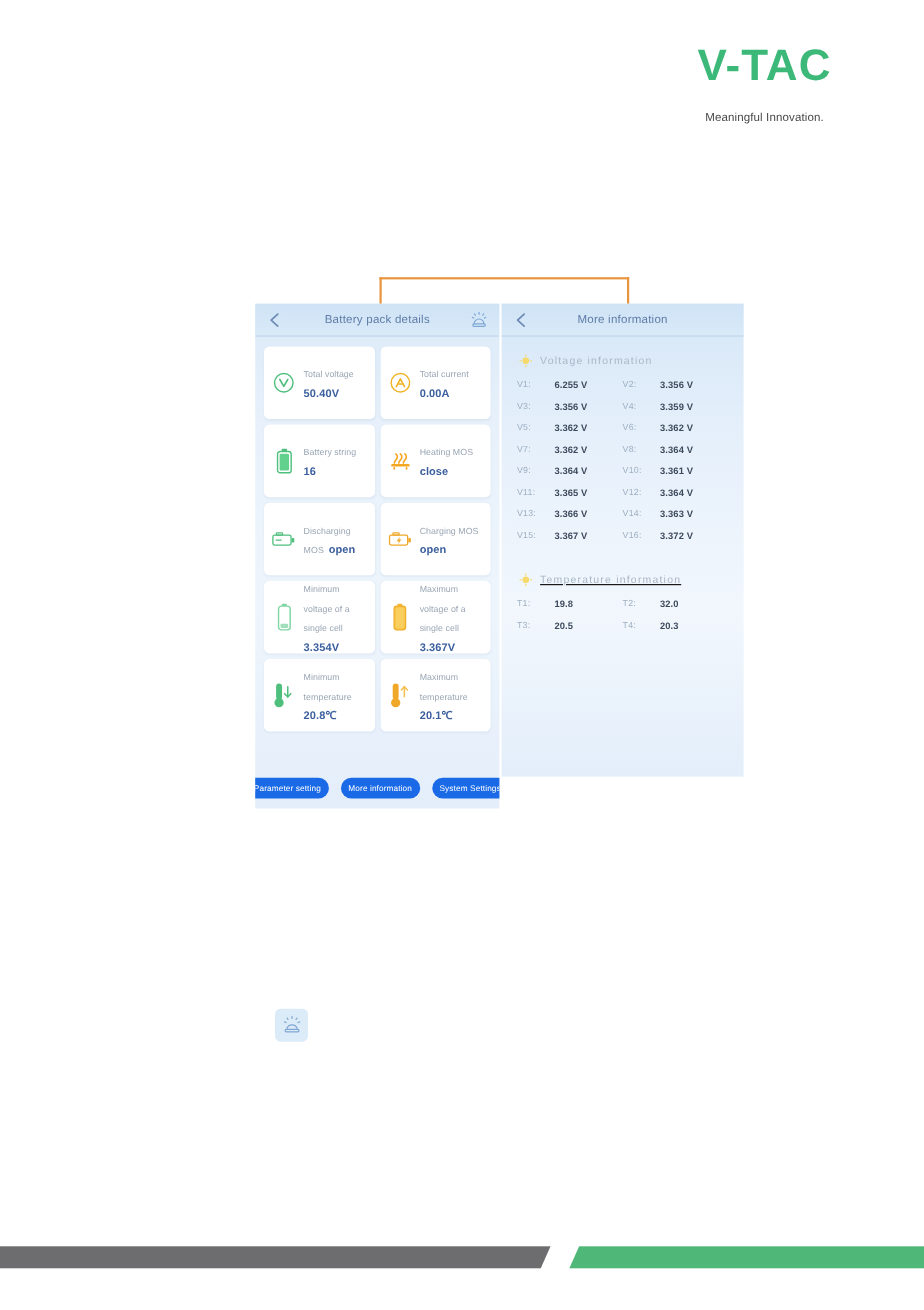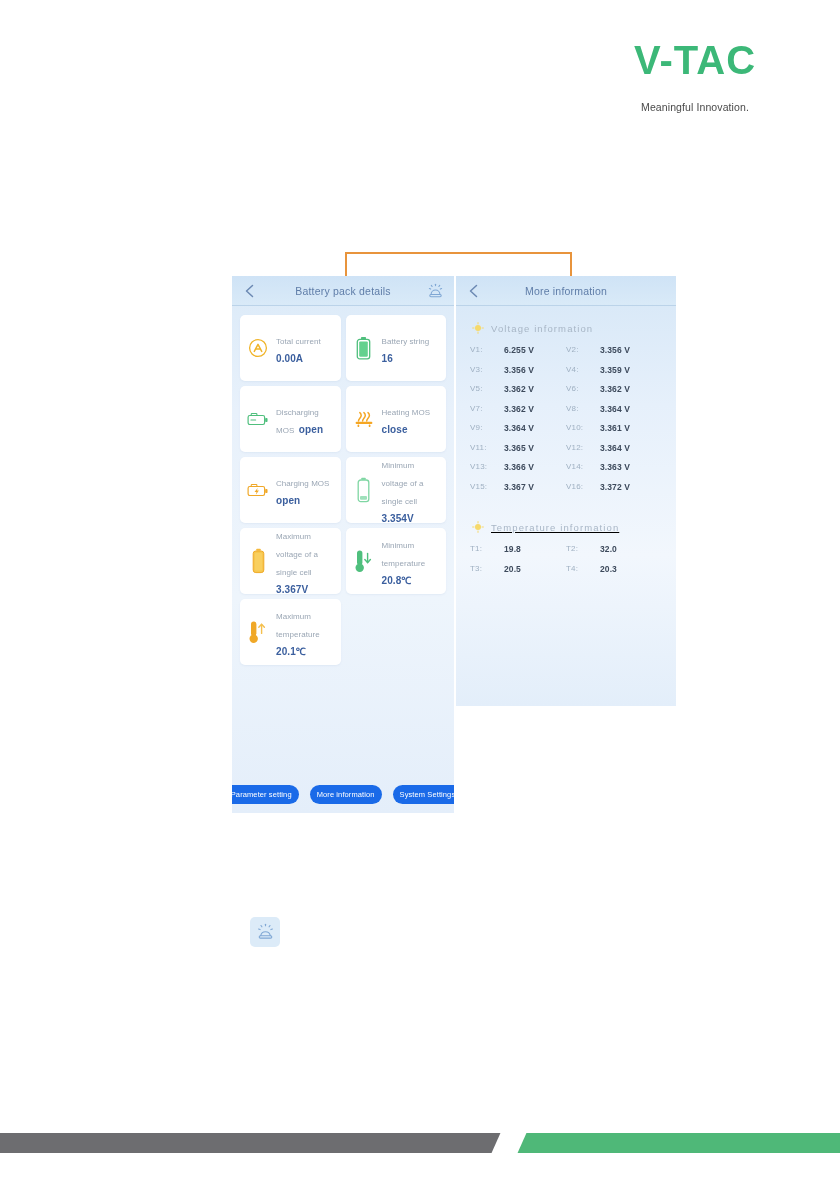--- a/index.html
+++ b/index.html
@@ -62,21 +62,21 @@
     border-top: 12px solid #e8943c;
   }
 
   
   .phone {
     position: absolute;
     overflow: hidden;
   }
   .phone-left {
     left: 232px; top: 276px;
-    width: 222px; height: 537px;
+    width: 222px; height: 459px;
     background: linear-gradient(180deg, #dbeaf8 0%, #e8f1fb 25%, #eef5fc 60%, #e4eefa 100%);
   }
   .phone-right {
     left: 456px; top: 276px;
     width: 220px; height: 430px;
     background: linear-gradient(180deg, #d6e7f7 0%, #e6f0fb 30%, #f2f7fd 65%, #e3eefa 100%);
   }
 
   .topbar {
     height: 30px;
@@ -273,20 +273,32 @@
           <path d="M14.6 5.6 L13.3 6.1"></path>
           <path d="M4.1 11.4 A4.4 4.4 0 0 1 12.9 11.4"></path>
           <rect x="2.8" y="11.5" width="11.4" height="2.2" rx="1.1"></rect>
         </g>
       </svg>
     </span>
   </div>
 
   <div class="card-grid">
 
+    <div class="card">
+      <span class="card-icon">
+        <svg width="20" height="20" viewBox="0 0 20 20">
+          <circle cx="10" cy="10" r="8.4" fill="none" stroke="#4fbf7d" stroke-width="1.3"></circle>
+          <polyline points="6.4,7 10,13.2 13.6,7" fill="none" stroke="#4fbf7d" stroke-width="1.5" stroke-linecap="round" stroke-linejoin="round"></polyline>
+        </svg>
+      </span>
+      <span class="card-text">
+        <span class="card-label">Total voltage</span>
+        <span class="card-value">50.40V</span>
+      </span>
+    </div>
 
     <div class="card">
       <span class="card-icon">
         <svg width="20" height="20" viewBox="0 0 20 20">
           <circle cx="10" cy="10" r="8.4" fill="none" stroke="#f0b429" stroke-width="1.3"></circle>
           <polyline points="6.3,13.4 10,6.4 13.7,13.4" fill="none" stroke="#f0b429" stroke-width="1.5" stroke-linecap="round" stroke-linejoin="round"></polyline>
           <line x1="7.9" y1="11" x2="12.1" y2="11" stroke="#f0b429" stroke-width="1.4" stroke-linecap="round"></line>
         </svg>
       </span>
       <span class="card-text">
@@ -299,54 +311,54 @@
       <span class="card-icon">
         <svg width="15" height="24" viewBox="0 0 15 24">
           <rect x="5" y="1" width="5" height="2.2" rx="0.8" fill="#4fbf7d"></rect>
           <rect x="1.3" y="3.4" width="12.4" height="19.4" rx="2.4" fill="none" stroke="#4fbf7d" stroke-width="1.3"></rect>
           <rect x="3.2" y="5.4" width="8.6" height="15.4" rx="1.2" fill="#63d18e"></rect>
         </svg>
       </span>
       <span class="card-text">
         <span class="card-label">Battery string</span>
         <span class="card-value">16</span>
-      </span>
-    </div>
-
-    <div class="card">
-      <span class="card-icon">
-        <svg width="24" height="16" viewBox="0 0 24 16">
-          <rect x="1.2" y="4.2" width="18" height="9.8" rx="1.8" fill="none" stroke="#4fbf7d" stroke-width="1.3"></rect>
-          <rect x="19.8" y="7" width="2.6" height="4.4" rx="0.9" fill="#4fbf7d"></rect>
-          <rect x="4.6" y="2" width="6.2" height="2.1" rx="0.8" fill="none" stroke="#4fbf7d" stroke-width="1.2"></rect>
-          <line x1="4.4" y1="9.1" x2="9.4" y2="9.1" stroke="#4fbf7d" stroke-width="1.3" stroke-linecap="round"></line>
-        </svg>
-      </span>
-      <span class="card-text">
-        <span class="card-label">Discharging MOS</span>
-        <span class="card-value">open</span>
       </span>
     </div>
 
     <div class="card">
       <span class="card-icon">
         <svg width="22" height="20" viewBox="0 0 22 20">
           <g fill="none" stroke="#f5a623" stroke-width="1.5" stroke-linecap="round">
             <path d="M5.5 12 C5.5 9.6 8.2 8.8 8.2 6.4 C8.2 4.6 6.8 3.6 6.8 3.6"></path>
             <path d="M9.6 12 C9.6 9.6 12.3 8.8 12.3 6.4 C12.3 4.6 10.9 3.6 10.9 3.6"></path>
             <path d="M13.7 12 C13.7 9.6 16.4 8.8 16.4 6.4 C16.4 4.6 15 3.6 15 3.6"></path>
           </g>
           <rect x="2.6" y="12.8" width="16.8" height="2.2" rx="1.1" fill="#f5a623"></rect>
           <rect x="4.6" y="15.6" width="1.6" height="2.4" rx="0.6" fill="#f5a623"></rect>
           <rect x="15.8" y="15.6" width="1.6" height="2.4" rx="0.6" fill="#f5a623"></rect>
         </svg>
       </span>
       <span class="card-text">
         <span class="card-label">Heating MOS</span>
         <span class="card-value">close</span>
+      </span>
+    </div>
+
+    <div class="card">
+      <span class="card-icon">
+        <svg width="24" height="16" viewBox="0 0 24 16">
+          <rect x="1.2" y="4.2" width="18" height="9.8" rx="1.8" fill="none" stroke="#4fbf7d" stroke-width="1.3"></rect>
+          <rect x="19.8" y="7" width="2.6" height="4.4" rx="0.9" fill="#4fbf7d"></rect>
+          <rect x="4.6" y="2" width="6.2" height="2.1" rx="0.8" fill="none" stroke="#4fbf7d" stroke-width="1.2"></rect>
+          <line x1="4.4" y1="9.1" x2="9.4" y2="9.1" stroke="#4fbf7d" stroke-width="1.3" stroke-linecap="round"></line>
+        </svg>
+      </span>
+      <span class="card-text">
+        <span class="card-label">Discharging MOS</span>
+        <span class="card-value">open</span>
       </span>
     </div>
 
     <div class="card">
       <span class="card-icon">
         <svg width="24" height="16" viewBox="0 0 24 16">
           <rect x="1.2" y="4.2" width="18" height="9.8" rx="1.8" fill="none" stroke="#f0a828" stroke-width="1.3"></rect>
           <rect x="19.8" y="7" width="2.6" height="4.4" rx="0.9" fill="#f0a828"></rect>
           <rect x="4.6" y="2" width="6.2" height="2.1" rx="0.8" fill="none" stroke="#f0a828" stroke-width="1.2"></rect>
           <polygon points="11.6,5.8 8.2,10.2 10.4,10.2 9.6,13.2 13,8.6 10.9,8.6" fill="#f0a828"></polygon>

